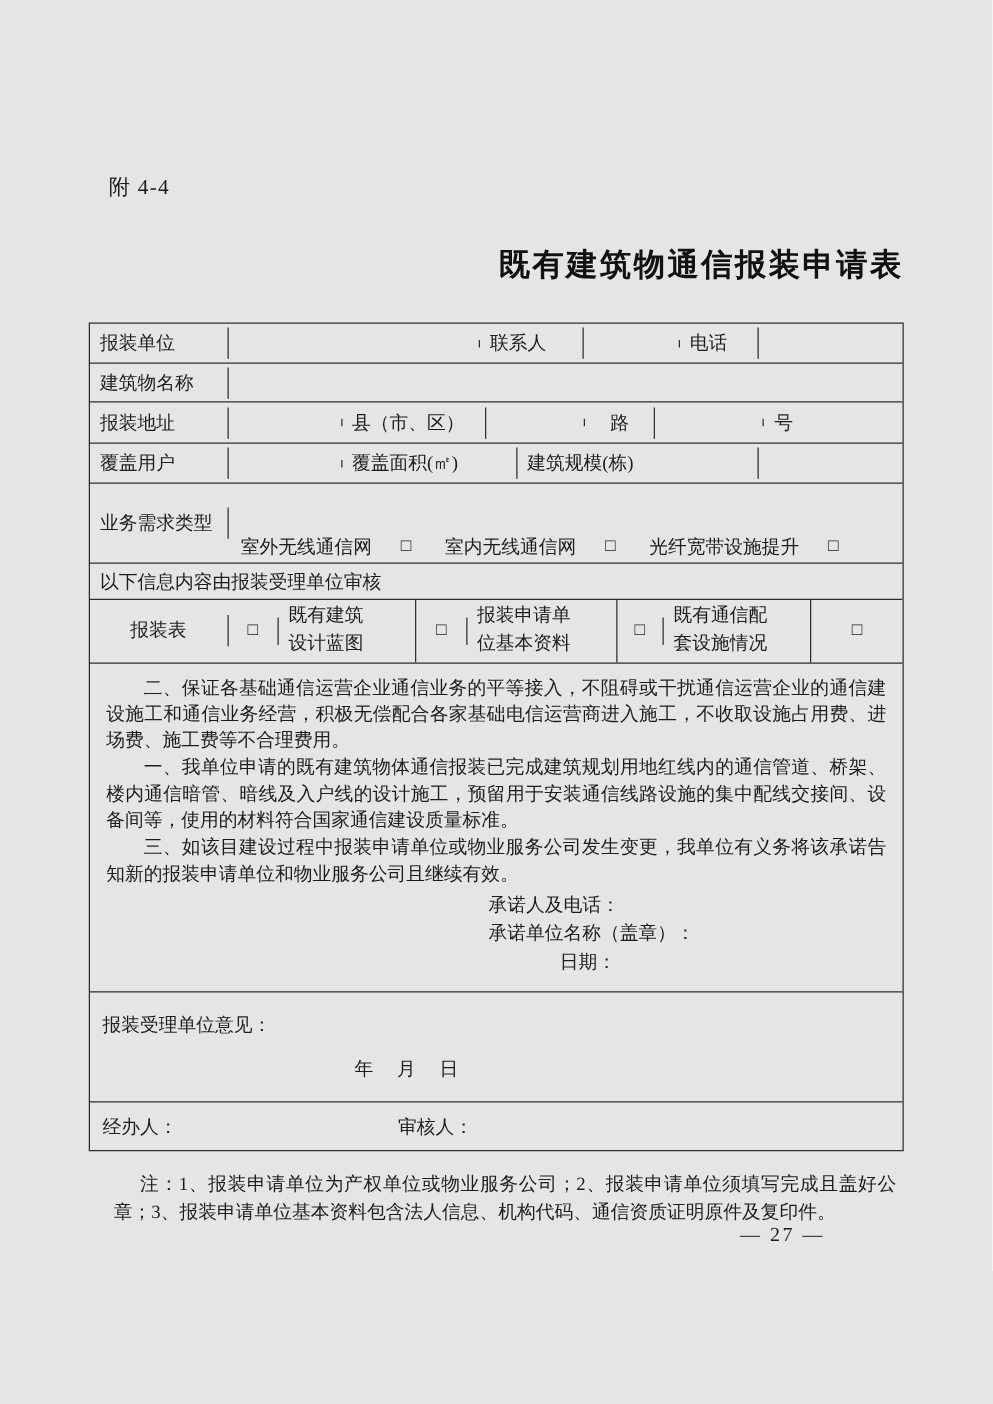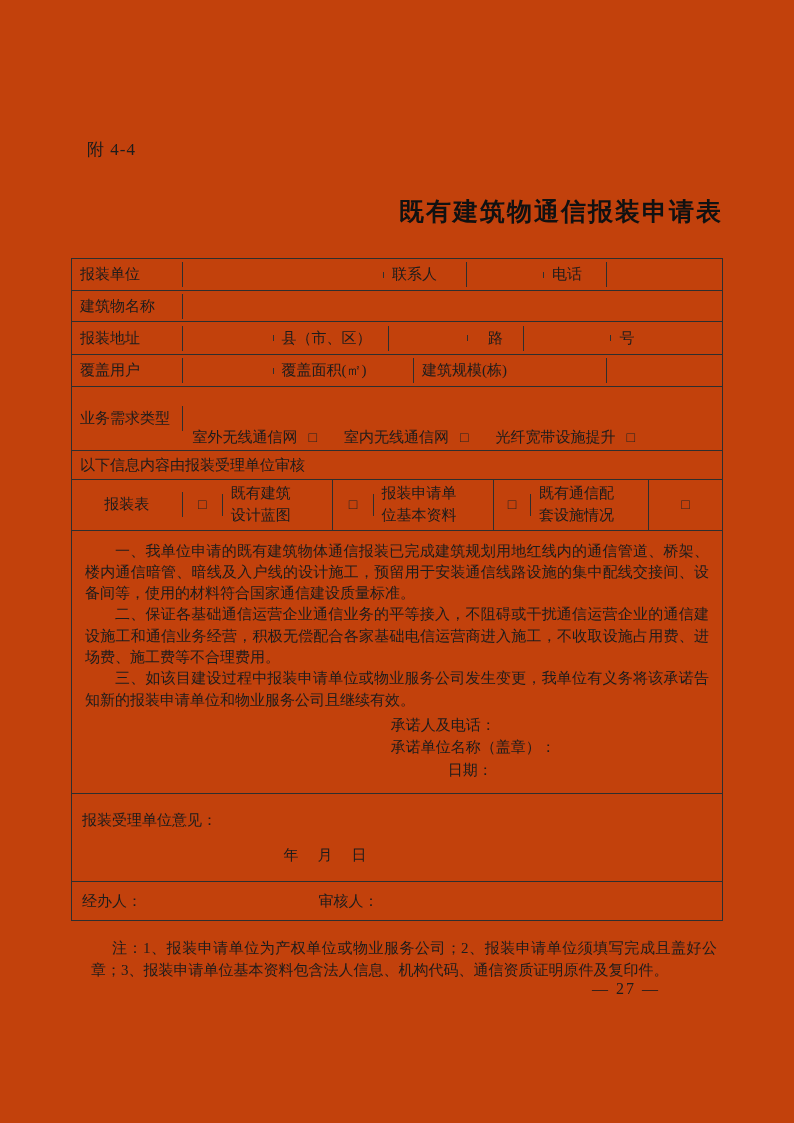--- a/index.html
+++ b/index.html
@@ -4,39 +4,39 @@
 <style>
   * { margin: 0; padding: 0; box-sizing: border-box; }
   html, body { background: #ffffff; }
   body {
     width: 794px; height: 1123px;
     margin: 0 auto;
     position: relative;
     font-family: "Liberation Serif", "DejaVu Serif", serif;
     color: #1c1c1c;
   }
-  .sheet { position: absolute; inset: 0; padding: 138px 71px 0 71px; background: #c2410c; }
+  .sheet { position: absolute; inset: 0; padding: 138px 71px 0 71px; background: #e5e5e5; }
 
   .attachment { font-size: 17px; margin-left: 16px; letter-spacing: 1px; }
   .title { text-align: right; font-size: 25px; font-weight: 700; margin: 34px 0 30px 0; letter-spacing: 2px; color: #111; }
 
   
   .t { border: 1.6px solid #2e2e2e; font-size: 15px; width: 100%; }
   .tr { display: flex; align-items: center; border-bottom: 1px solid #2e2e2e; }
   .tr:last-child { border-bottom: none; }
   .td { border-right: 1px solid #2e2e2e; padding: 3px 8px; display: flex; align-items: center; flex: 0 0 auto; }
   .td:last-child { border-right: none; }
   .td.grow { flex: 1 1 auto; }
   .center { justify-content: center; text-align: center; }
   .prewrap { white-space: pre-line; line-height: 1.45; }
   .bold { font-weight: 700; }
   .box { font-size: 14px; color: #222; }
 
   .opts { display: flex; gap: 27px; align-items: center; padding-left: 2px; }
-  .opt { display: inline-flex; gap: 11px; align-items: center; margin-top: 38px; }
+  .opt { display: inline-flex; gap: 23px; align-items: center; margin-top: 38px; }
 
   
   .notice-cell { display: block; padding: 10px 13px 12px 13px; }
   .para { text-indent: 2em; line-height: 1.42; text-align: justify; }
   .sign-block { margin: 3px 0 0 49%; line-height: 1.5; }
   .sign-date { margin-left: 3.8em; }
 
   
   .accept-cell { display: block; padding: 9px 10px; }
   .seal-line { margin: 9px 0 0 32%; }
@@ -126,22 +126,22 @@
 位基本资料</div>
       <div class="td center box" style="width:5.7%">□</div>
       <div class="td prewrap" style="width:18.2%">既有通信配
 套设施情况</div>
       <div class="td center box grow">□</div>
     </div>
 
 
     <div class="tr">
       <div class="td grow notice-cell">
+        <p class="para">二、保证各基础通信运营企业通信业务的平等接入，不阻碍或干扰通信运营企业的通信建设施工和通信业务经营，积极无偿配合各家基础电信运营商进入施工，不收取设施占用费、进场费、施工费等不合理费用。</p>
         <p class="para">一、我单位申请的既有建筑物体通信报装已完成建筑规划用地红线内的通信管道、桥架、楼内通信暗管、暗线及入户线的设计施工，预留用于安装通信线路设施的集中配线交接间、设备间等，使用的材料符合国家通信建设质量标准。</p>
-        <p class="para">二、保证各基础通信运营企业通信业务的平等接入，不阻碍或干扰通信运营企业的通信建设施工和通信业务经营，积极无偿配合各家基础电信运营商进入施工，不收取设施占用费、进场费、施工费等不合理费用。</p>
         <p class="para">三、如该目建设过程中报装申请单位或物业服务公司发生变更，我单位有义务将该承诺告知新的报装申请单位和物业服务公司且继续有效。</p>
         <div class="sign-block">
           <div>承诺人及电话：</div>
           <div>承诺单位名称（盖章）：</div>
           <div class="sign-date">日期：</div>
         </div>
       </div>
     </div>
 
     <div class="tr" style="min-height:88px">

